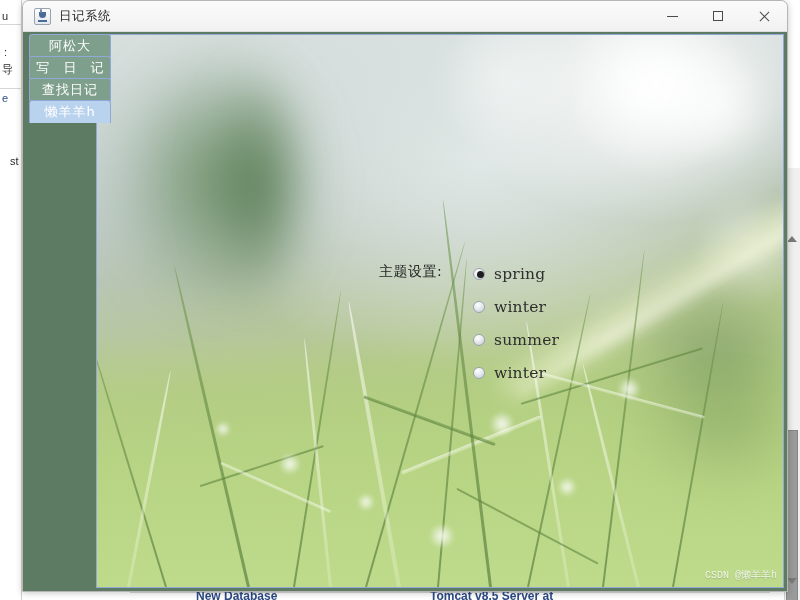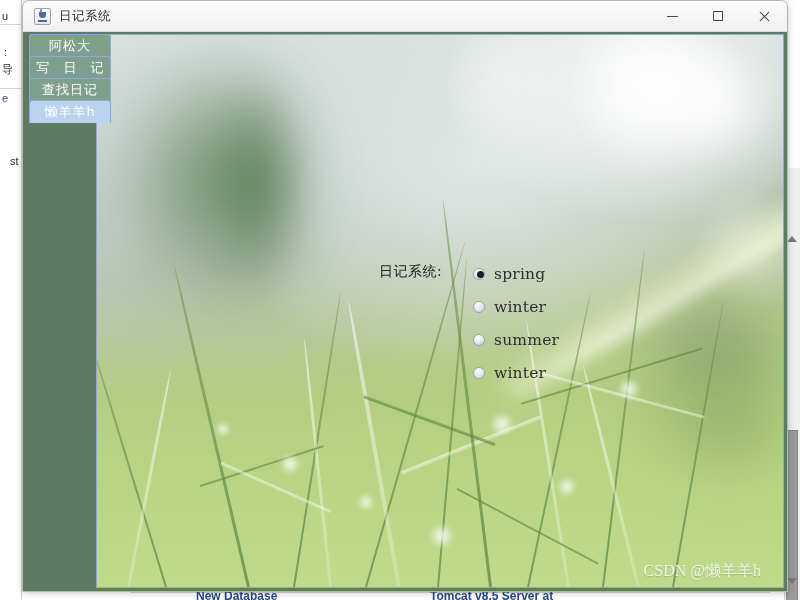--- a/index.html
+++ b/index.html
@@ -237,23 +237,23 @@
     width:7px; height:7px; border-radius:50%; background:#1d1d1d;
   }
   .radio-text {
     font-size:15.5px; color:#2e2e2e;
     font-family:"DejaVu Serif","Liberation Serif",serif;
     letter-spacing:.2px;
   }
 
   
   .watermark {
-    position:absolute; right:22px; bottom:5px; z-index:6;
-    font-size:16px; color:rgba(255,255,255,.82);
-    font-family:Liberation Serif, serif;
+    position:absolute; right:6px; bottom:5px; z-index:6;
+    font-size:10px; color:rgba(255,255,255,.82);
+    font-family:Liberation Mono, monospace;
     text-shadow:0 1px 1px rgba(90,110,70,.35);
     white-space:nowrap;
   }
 </style>
 </head>
 <body>
 
 <div class="ide-bg">
   <div class="ide-left-col"></div>
   <span class="ide-frag" style="left:2px; top:10px;">u</span>
@@ -361,21 +361,21 @@
         <div class="dew" style="left:182px; bottom:112px; width:22px; height:22px;"></div>
         <div class="dew" style="left:260px; bottom:76px;  width:18px; height:18px;"></div>
         <div class="dew" style="left:392px; bottom:150px; width:26px; height:26px;"></div>
         <div class="dew" style="left:460px; bottom:90px;  width:20px; height:20px;"></div>
         <div class="dew" style="left:520px; bottom:186px; width:24px; height:24px;"></div>
         <div class="dew" style="left:330px; bottom:40px;  width:30px; height:22px;"></div>
         <div class="dew" style="left:118px; bottom:150px; width:16px; height:16px;"></div>
       </div>
 
       <div class="form-area">
-        <span class="theme-label">日记系统:</span>
+        <span class="theme-label">主题设置:</span>
 
         <div class="radio-col">
           <div class="radio-row checked">
             <span class="radio-mark"></span>
             <span class="radio-text">spring</span>
           </div>
           <div class="radio-row">
             <span class="radio-mark"></span>
             <span class="radio-text">winter</span>
           </div>

